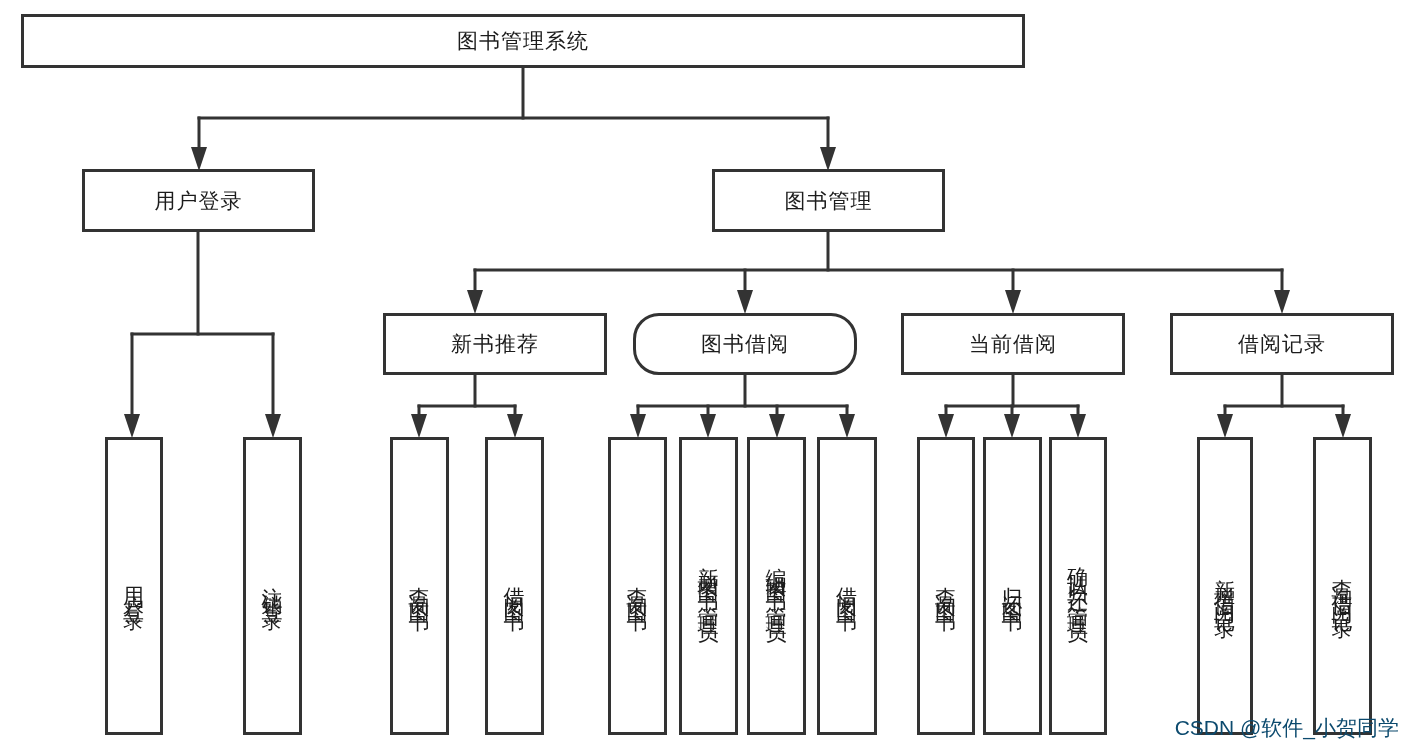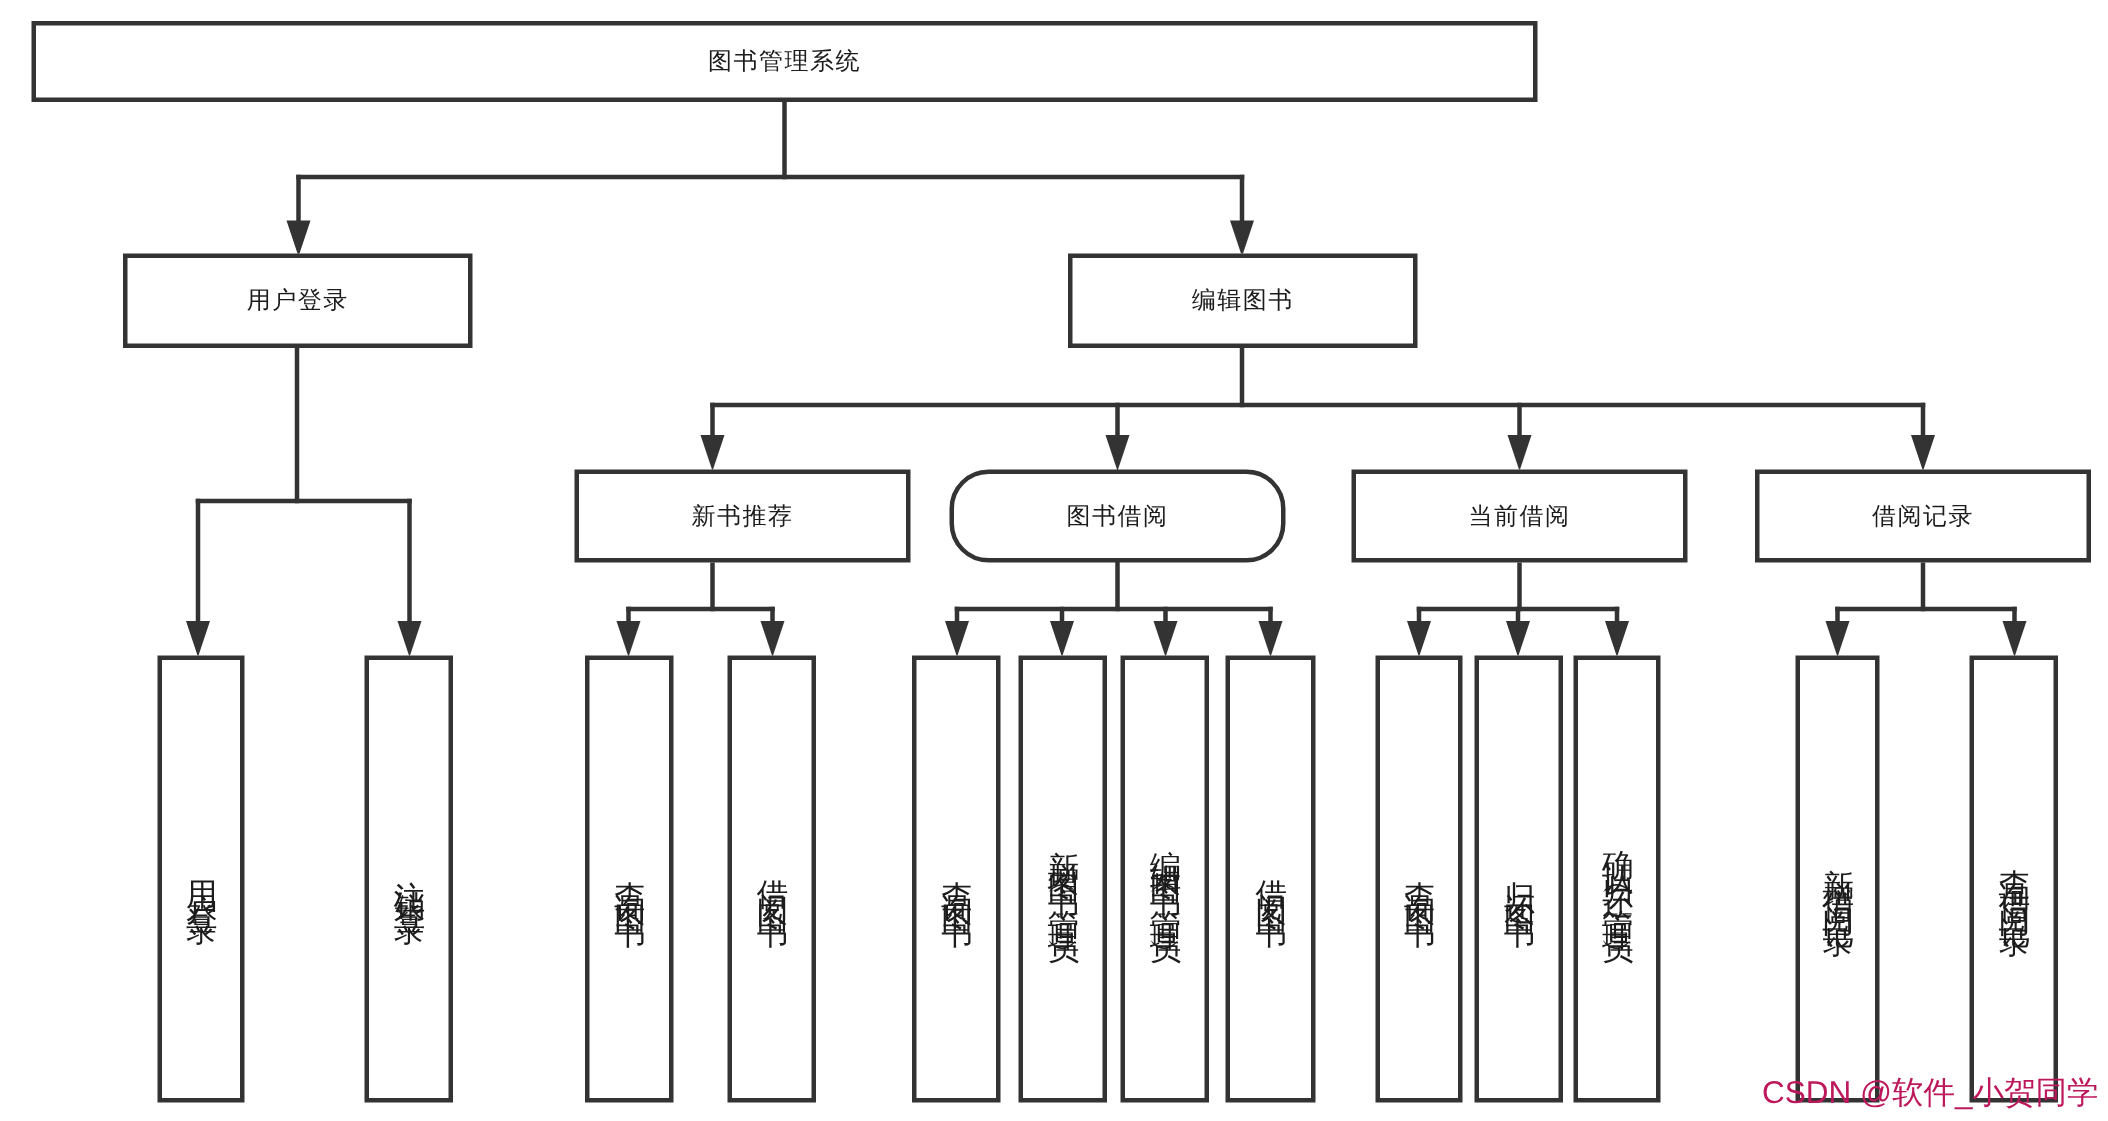--- a/index.html
+++ b/index.html
@@ -35,21 +35,21 @@
     position: absolute;
     box-sizing: border-box;
     background: #ffffff;
     border: 3px solid #333333;
     display: flex;
     align-items: center;
     justify-content: center;
     text-align: center;
   }
   .hlabel {
-    font-size: 16px;
+    font-size: 21px;
     letter-spacing: 1px;
     white-space: nowrap;
   }
   .vlabel {
     writing-mode: vertical-rl;
     text-orientation: mixed;
     font-size: 21px;
     letter-spacing: 8px;
     line-height: 1;
   }
@@ -73,21 +73,21 @@
   .l-d0 { left: 917px;  width: 58px; }
   .l-d1 { left: 983px; }
   .l-d2 { left: 1049px; width: 58px; }
   .l-e0 { left: 1197px; width: 56px; }
   .l-e1 { left: 1313px; }
   .watermark {
     position: absolute;
     right: 6px;
     top: 714px;
     font-size: 21px;
-    color: #be185d;
+    color: #0c4a6e;
     white-space: nowrap;
     z-index: 5;
   }
 </style>
 </head>
 <body>
 
 <div class="canvas">
 
   <svg class="connectors" viewBox="0 0 1405 747" xmlns="http://www.w3.org/2000/svg" aria-hidden="true">
@@ -153,21 +153,21 @@
   </svg>
 
   <div class="box root">
     <span class="hlabel">图书管理系统</span>
   </div>
 
   <div class="box lvl2a">
     <span class="hlabel">用户登录</span>
   </div>
   <div class="box lvl2b">
-    <span class="hlabel">编辑图书</span>
+    <span class="hlabel">图书管理</span>
   </div>
 
   <div class="box grp g0">
     <span class="hlabel">新书推荐</span>
   </div>
   <div class="box grp g1">
     <span class="hlabel">图书借阅</span>
   </div>
   <div class="box grp g2">
     <span class="hlabel">当前借阅</span>

